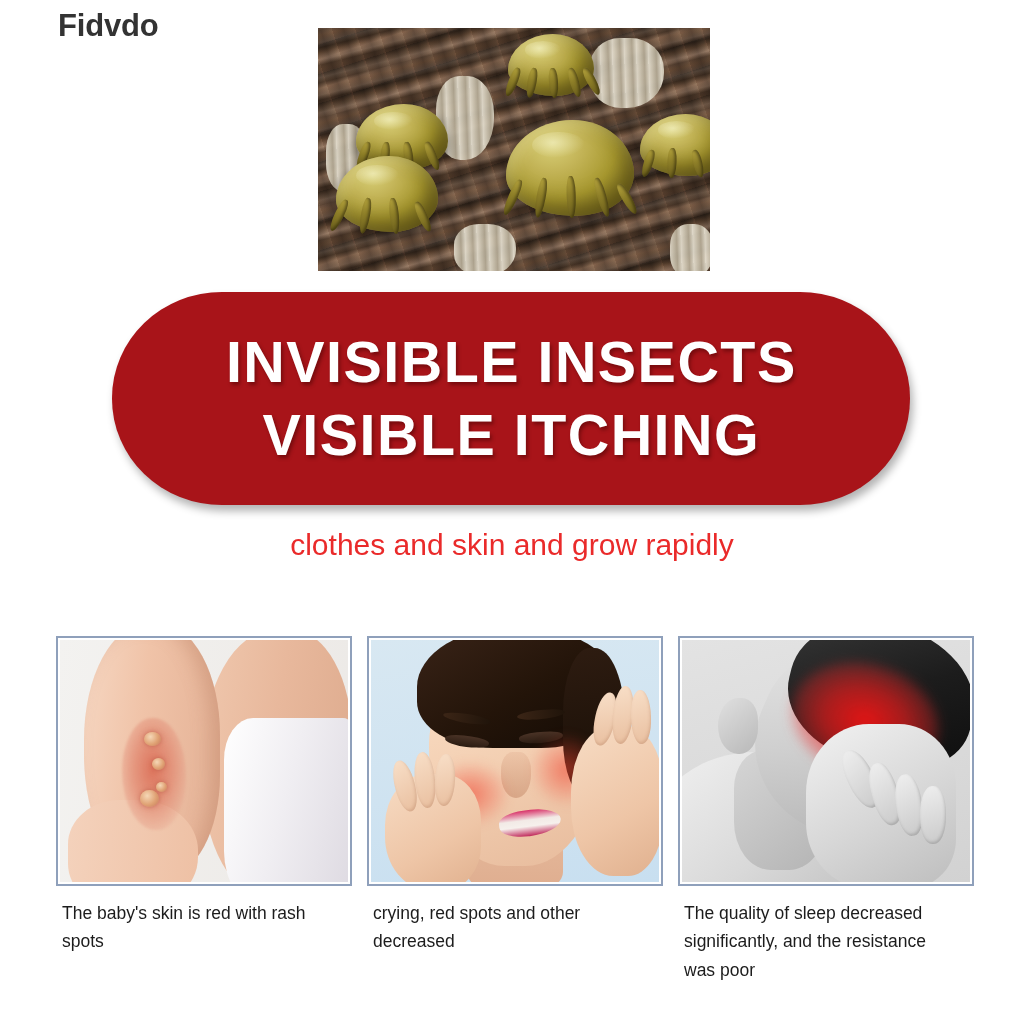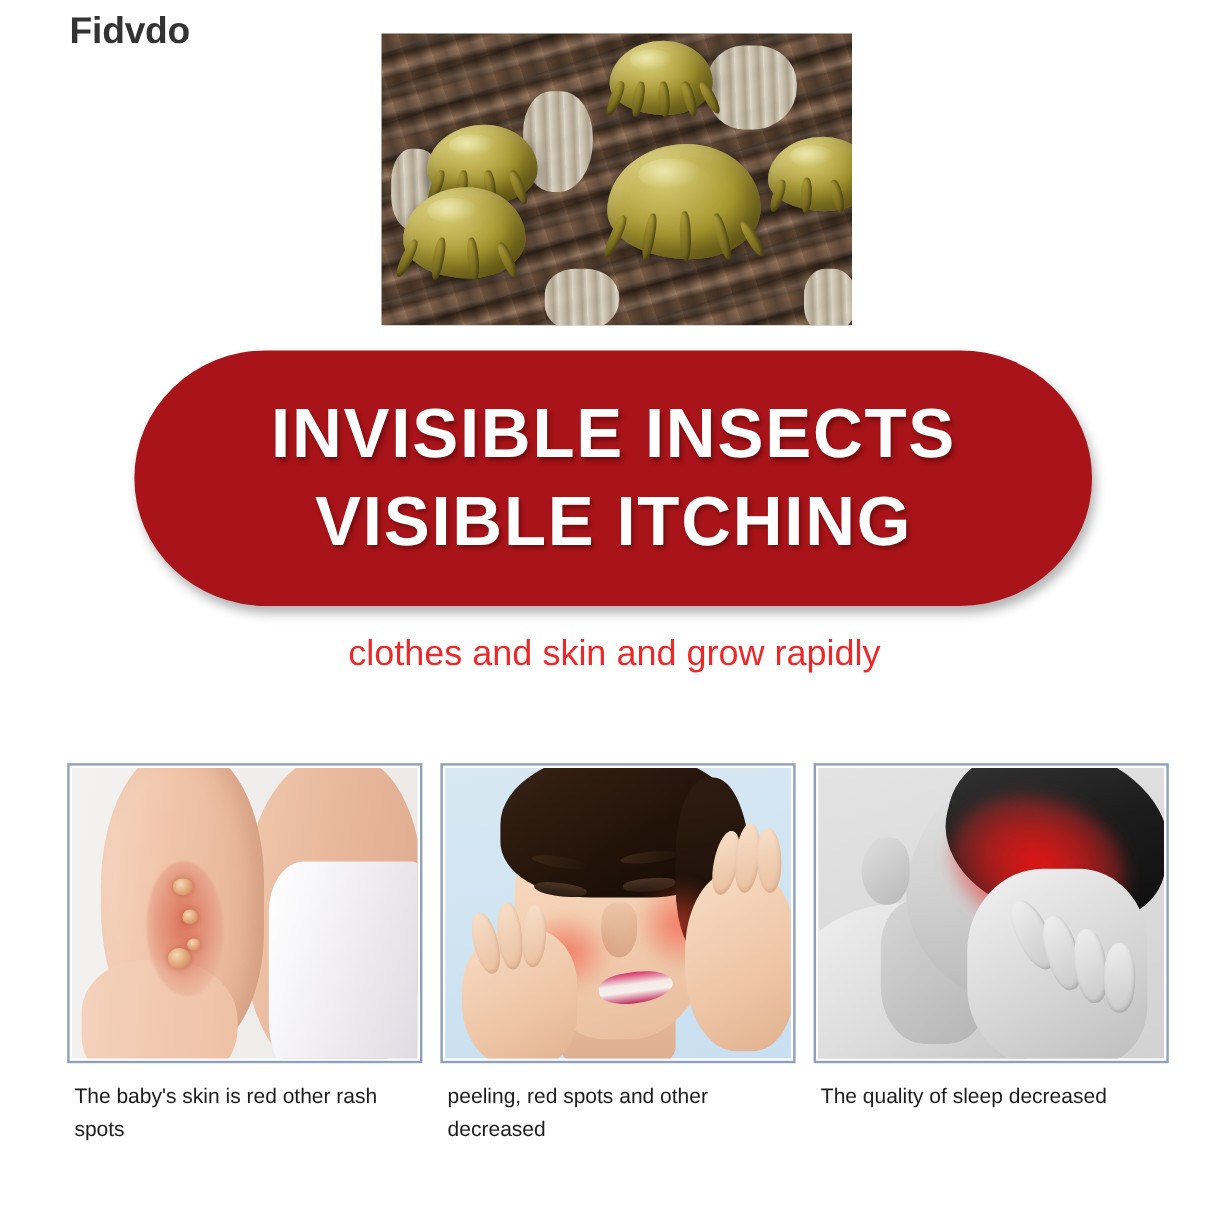--- a/index.html
+++ b/index.html
@@ -421,21 +421,21 @@
         <div class="arm"></div>
         <div class="forearm"></div>
         <div class="rash"></div>
         <div class="blister" style="left:84px; top:92px; width:17px; height:14px;"></div>
         <div class="blister" style="left:92px; top:118px; width:13px; height:12px;"></div>
         <div class="blister" style="left:80px; top:150px; width:19px; height:17px;"></div>
         <div class="blister" style="left:96px; top:142px; width:11px; height:10px;"></div>
       </div>
     </div>
     <div class="caption">
-      <div>The baby's skin is red other rash</div>
+      <div>The baby's skin is red with rash</div>
       <div>spots</div>
     </div>
   </div>
 
   <div class="card">
     <div class="photo-frame">
       <div class="photo p-woman">
         <div class="neck"></div>
         <div class="face"></div>
         <div class="hair"></div>
@@ -452,21 +452,21 @@
         <div class="finger" style="left:24px; top:120px; width:20px; height:52px; transform:rotate(-14deg);"></div>
         <div class="finger" style="left:44px; top:112px; width:20px; height:56px; transform:rotate(-6deg);"></div>
         <div class="finger" style="left:64px; top:114px; width:20px; height:52px; transform:rotate(3deg);"></div>
         <div class="hand" style="right:-4px; top:86px; width:92px; height:150px;"></div>
         <div class="finger" style="right:44px; top:52px; width:20px; height:54px; transform:rotate(12deg);"></div>
         <div class="finger" style="right:26px; top:46px; width:20px; height:58px; transform:rotate(6deg);"></div>
         <div class="finger" style="right:8px;  top:50px; width:20px; height:54px; transform:rotate(-2deg);"></div>
       </div>
     </div>
     <div class="caption">
-      <div>peeling, red spots and other</div>
+      <div>crying, red spots and other</div>
       <div>decreased</div>
     </div>
   </div>
 
   <div class="card">
     <div class="photo-frame">
       <div class="photo p-man">
         <div class="shoulder"></div>
         <div class="neck"></div>
         <div class="head"></div>
@@ -475,16 +475,18 @@
         <div class="pain"></div>
         <div class="hand"></div>
         <div class="finger" style="right:96px; top:108px; width:26px; height:62px; transform:rotate(-26deg);"></div>
         <div class="finger" style="right:72px; top:122px; width:26px; height:64px; transform:rotate(-16deg);"></div>
         <div class="finger" style="right:48px; top:134px; width:26px; height:62px; transform:rotate(-8deg);"></div>
         <div class="finger" style="right:24px; top:146px; width:26px; height:58px; transform:rotate(0deg);"></div>
       </div>
     </div>
     <div class="caption">
       <div>The quality of sleep decreased</div>
+      <div>significantly, and the resistance</div>
+      <div>was poor</div>
     </div>
   </div>
 
 </div>
 
 </body></html>

